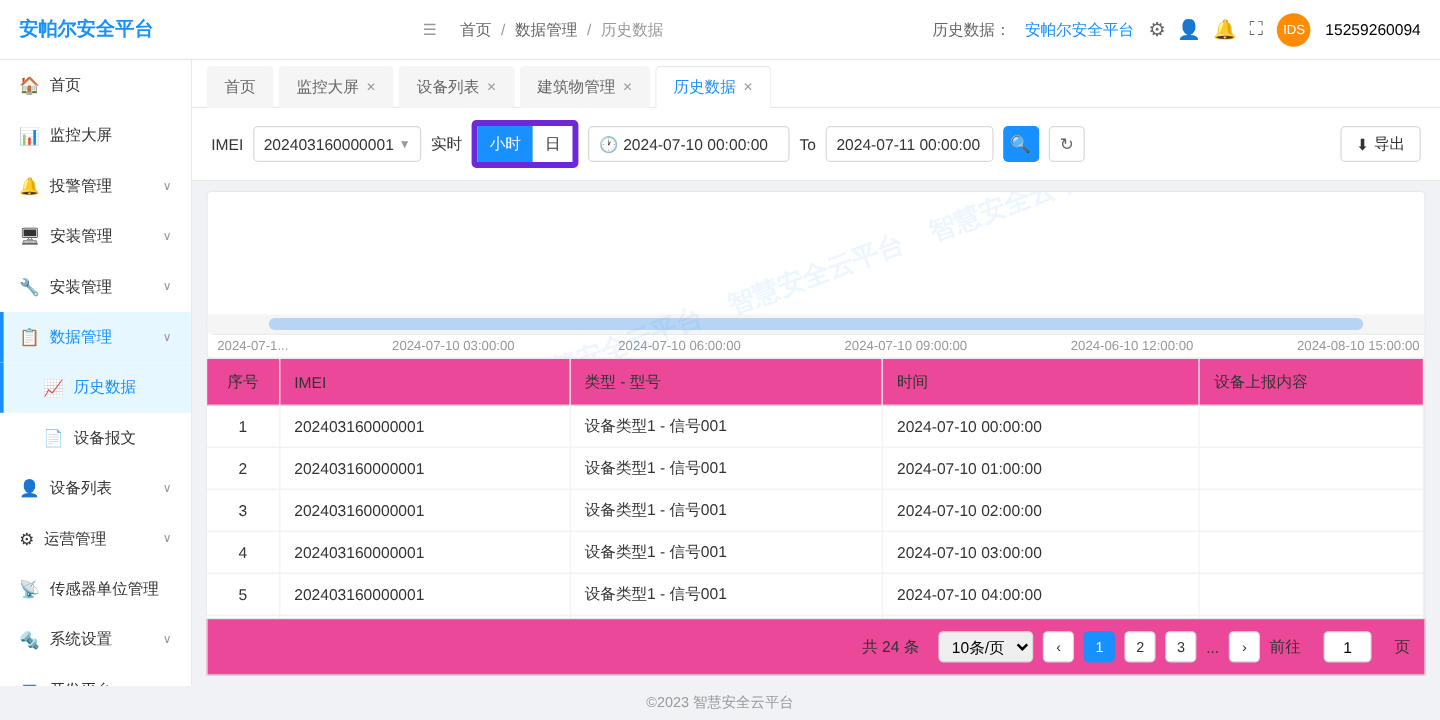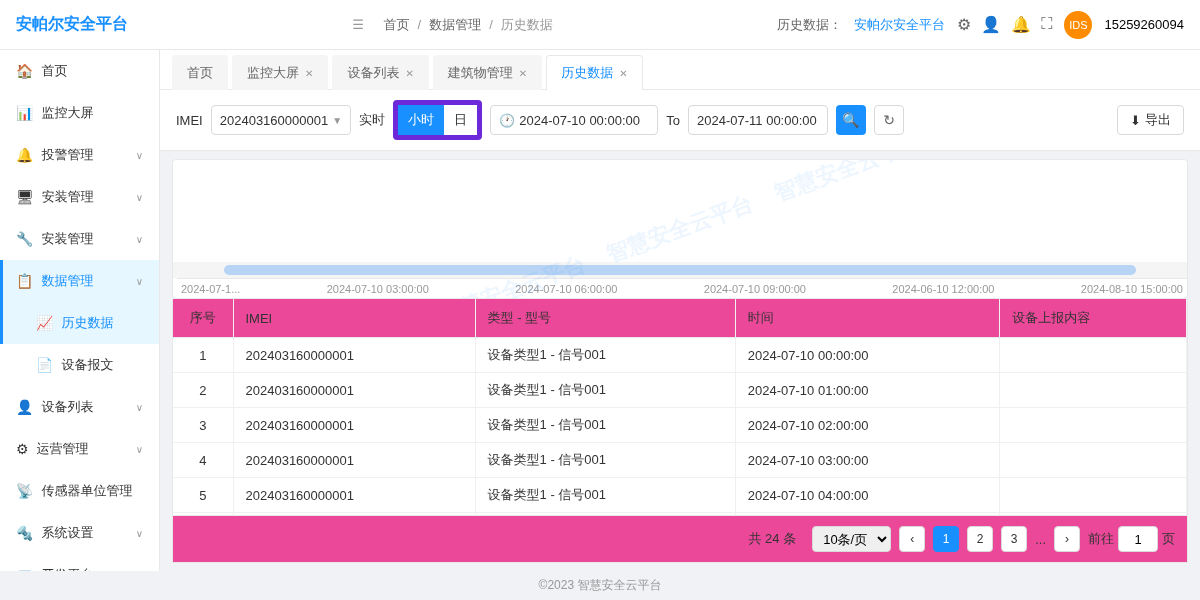--- a/index.html
+++ b/index.html
@@ -76,21 +76,21 @@
     .data-table td { padding: 8px 12px; border-bottom: 1px solid #f0f0f0; border-right: 1px solid #f0f0f0; color: #333; white-space: nowrap; }
     .data-table .col-num { width: 60px; text-align: center; }
     .data-table td.col-num { text-align: center; }
 
     
     .pagination-bar { display: flex; align-items: center; justify-content: flex-end; padding: 10px 12px; background: #ec4899; border: 1px solid #e8e8e8; border-top: none; margin: 0 12px 8px; gap: 8px; font-size: 13px; color: #333; flex-shrink: 0; }
     .page-info { margin-right: 8px; }
     .page-size-select { border: 1px solid #d9d9d9; border-radius: 4px; padding: 2px 6px; height: 26px; font-size: 13px; }
     .page-btn { border: 1px solid #d9d9d9; border-radius: 4px; width: 26px; height: 26px; display: flex; align-items: center; justify-content: center; cursor: pointer; background: #fff; color: #333; font-size: 12px; }
     .page-btn.active { background: #1890ff; color: #fff; border-color: #1890ff; }
-    .page-jump { display: flex; align-items: center; gap: 4px; justify-content: center; }
+    .page-jump { display: flex; align-items: center; gap: 19px; justify-content: center; }
     .page-jump-input { border: 1px solid #d9d9d9; border-radius: 4px; width: 40px; height: 26px; text-align: center; font-size: 13px; }
 
     
     .footer { text-align: center; padding: 6px; font-size: 12px; color: #999; background: #f0f2f5; flex-shrink: 0; }
 
     .table-section { display: flex; flex-direction: column; flex: 1; overflow: hidden; }
   </style>
 </head>
 <body>
 

